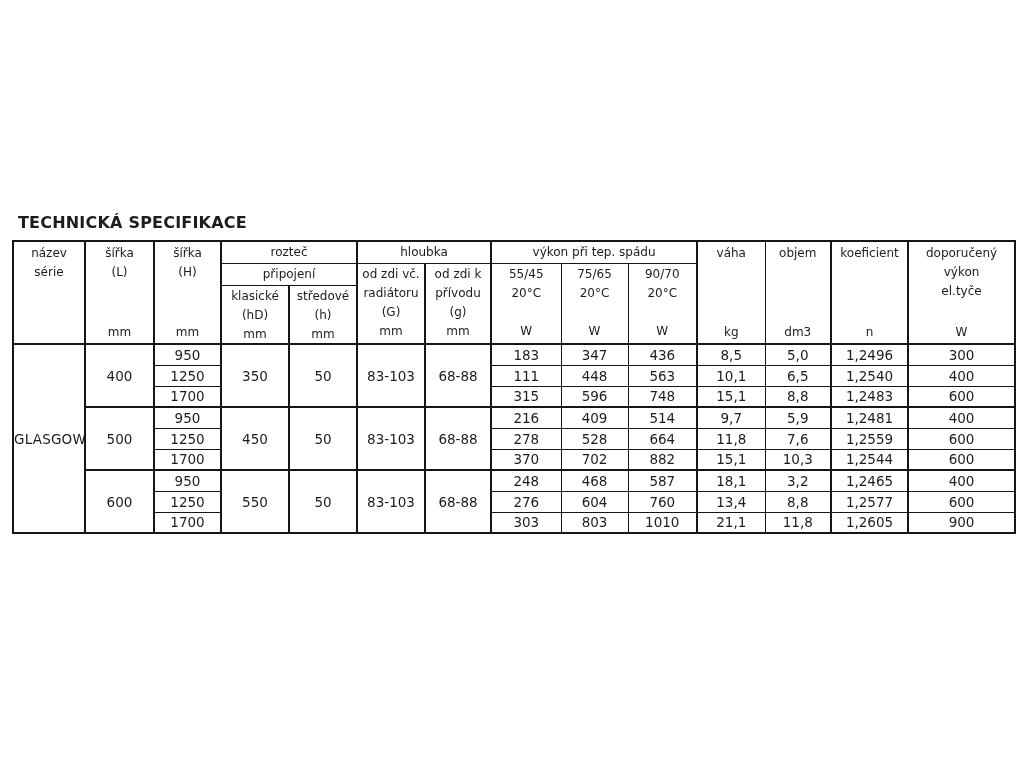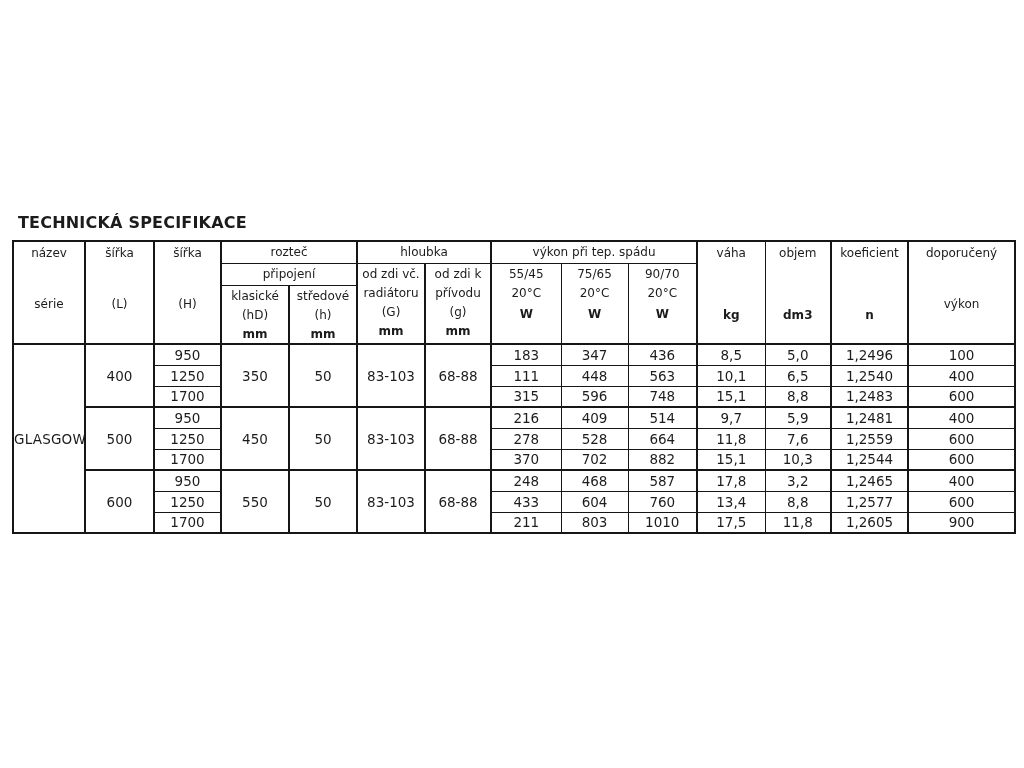--- a/index.html
+++ b/index.html
@@ -39,25 +39,25 @@
     font-weight: normal;
     overflow: hidden;
   }
   
   .bl2 { border-left-width: 2px !important; }
   .bt2 { border-top-width: 2px !important; }
 
   .spec thead th { font-size: 12px; line-height: 20px; }
   .hr1 > th { height: 22px; }
   .hcell { display: flex; flex-direction: column; align-items: center; width: 100%; }
-  .h-full { height: 101px; padding-top: 2px; gap: 32px; }
+  .h-full { height: 101px; padding-top: 2px; }
   .h-sub  { height: 78px;  padding-top: 1px; }
   .h-r3   { height: 57px;  padding-top: 1px; }
   .hl { line-height: 19px; white-space: nowrap; }
-  .hunit { margin-top: auto; line-height: 19px; padding-bottom: 18px; font-weight: bold; }
+  .hunit { margin-top: auto; line-height: 19px; padding-bottom: 1px; }
 
   .spec td { height: 21px; font-size: 13.5px; }
   .series { font-weight: bold; font-size: 12px; letter-spacing: 0.2px; border-radius: 28px; }
 </style>
 </head>
 <body>
 
 <div class="page">
   <div class="title">TECHNICKÁ SPECIFIKACE</div>
 
@@ -196,21 +196,21 @@
         <td rowspan="3" class="bl2 bt2">350</td>
         <td rowspan="3" class="bl2 bt2">50</td>
         <td rowspan="3" class="bl2 bt2">83-103</td>
         <td rowspan="3" class="bl2 bt2">68-88</td>
         <td class="bl2 bt2">183</td>
         <td class="bt2">347</td>
         <td class="bt2">436</td>
         <td class="bl2 bt2">8,5</td>
         <td class="bt2">5,0</td>
         <td class="bl2 bt2">1,2496</td>
-        <td class="bl2 bt2">100</td>
+        <td class="bl2 bt2">300</td>
       </tr>
       <tr>
         <td class="bl2">1250</td>
         <td class="bl2">111</td>
         <td>448</td>
         <td>563</td>
         <td class="bl2">10,1</td>
         <td>6,5</td>
         <td class="bl2">1,2540</td>
         <td class="bl2">400</td>
@@ -265,40 +265,40 @@
       <tr>
         <td rowspan="3" class="bl2 bt2">600</td>
         <td class="bl2 bt2">950</td>
         <td rowspan="3" class="bl2 bt2">550</td>
         <td rowspan="3" class="bl2 bt2">50</td>
         <td rowspan="3" class="bl2 bt2">83-103</td>
         <td rowspan="3" class="bl2 bt2">68-88</td>
         <td class="bl2 bt2">248</td>
         <td class="bt2">468</td>
         <td class="bt2">587</td>
-        <td class="bl2 bt2">17,8</td>
+        <td class="bl2 bt2">18,1</td>
         <td class="bt2">3,2</td>
         <td class="bl2 bt2">1,2465</td>
         <td class="bl2 bt2">400</td>
       </tr>
       <tr>
         <td class="bl2">1250</td>
-        <td class="bl2">433</td>
+        <td class="bl2">276</td>
         <td>604</td>
         <td>760</td>
         <td class="bl2">13,4</td>
         <td>8,8</td>
         <td class="bl2">1,2577</td>
         <td class="bl2">600</td>
       </tr>
       <tr>
         <td class="bl2">1700</td>
-        <td class="bl2">211</td>
+        <td class="bl2">303</td>
         <td>803</td>
         <td>1010</td>
-        <td class="bl2">17,5</td>
+        <td class="bl2">21,1</td>
         <td>11,8</td>
         <td class="bl2">1,2605</td>
         <td class="bl2">900</td>
       </tr>
     </tbody>
   </table>
 </div>
 
 </body></html>

